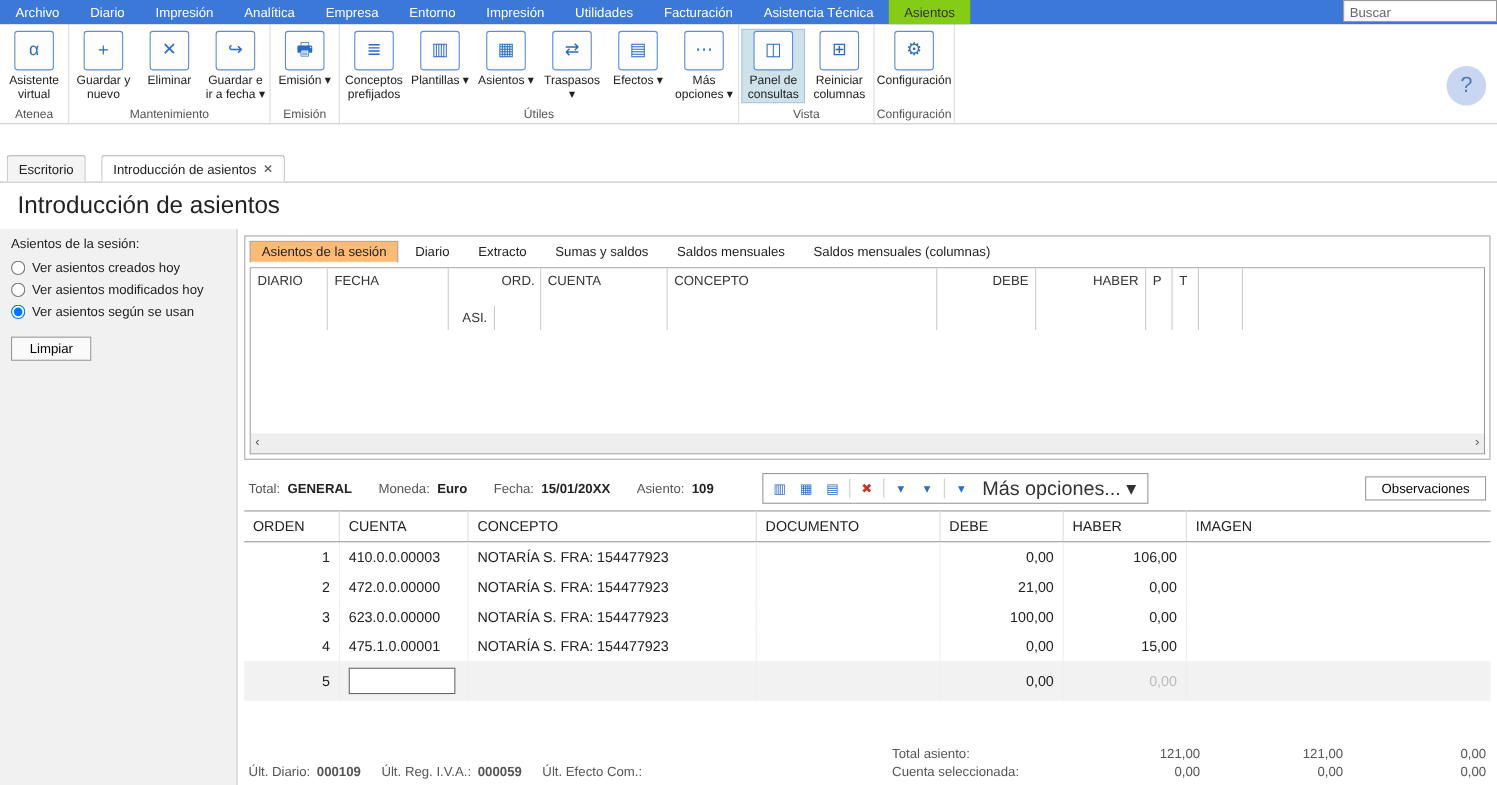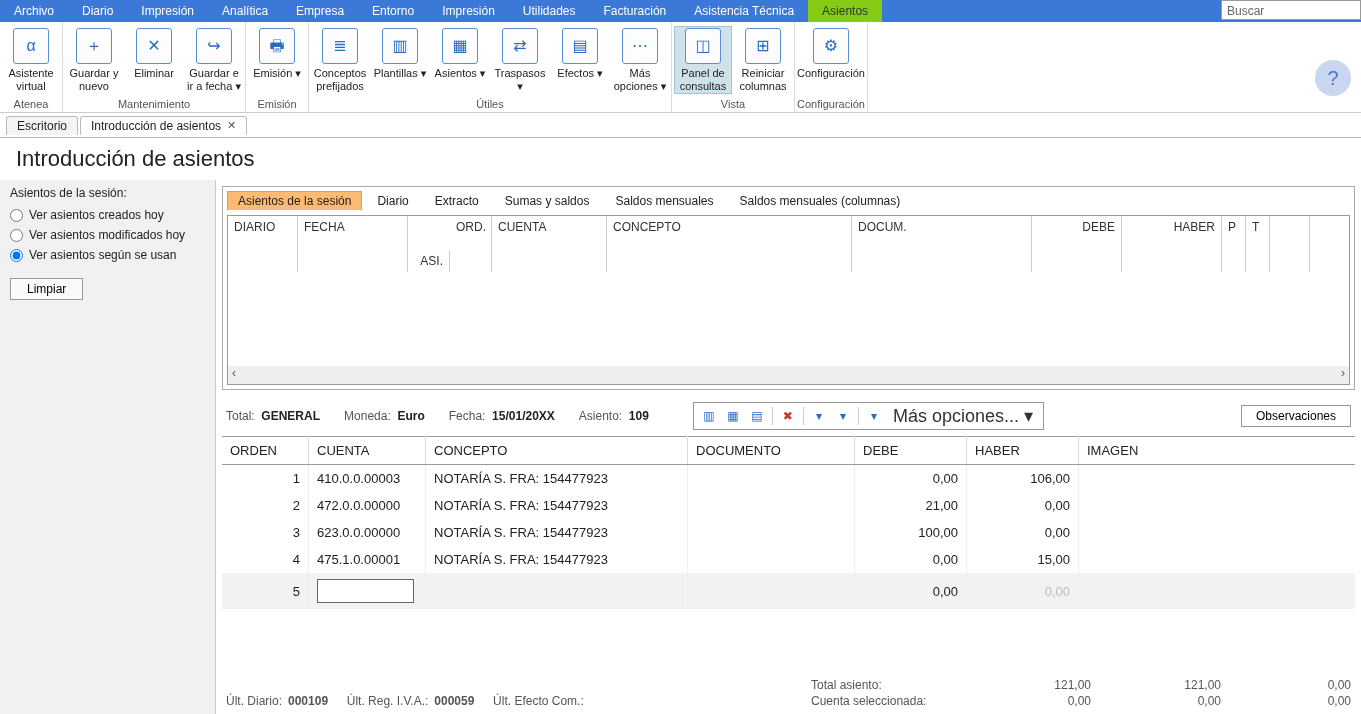--- a/index.html
+++ b/index.html
@@ -7,21 +7,21 @@
 .menubar .mitem{ padding:0 14px; height:22px; line-height:22px; cursor:pointer;}
 .menubar .mitem.active{ background:#84cc16; color:#333;}
 .search-box{ position:absolute; right:0; top:0; width:140px; height:20px; border:1px solid #999; background:#fff; color:#666; padding:0 5px; line-height:20px; box-sizing:border-box;}
 .ribbon{ display:flex; height:90px; border-bottom:1px solid #ccc;}
 .rgroup{ border-right:1px solid #ddd; display:flex; flex-direction:column; align-items:center; justify-content:space-between; padding:4px 2px 2px 2px;}
 .rgroup .items{ display:flex; align-items:flex-start; gap:2px; flex:1;}
 .rbtn{ display:flex; flex-direction:column; align-items:center; width:58px; text-align:center; font-size:11px; line-height:1.15; cursor:pointer; padding:2px 0; position:relative;}
 .rbtn .ic{ width:34px; height:34px; border:1px solid #5a8ed6; border-radius:3px; margin-bottom:3px; display:flex; align-items:center; justify-content:center; background:#fdfdfd; font-size:16px; color:#2a6cc2;}
 .rbtn.selected{ background:#cfe2ea; box-shadow: inset 0 0 0 1px #a3c4d6;}
 .rgroup .label{ font-size:11px; color:#555; padding-top:2px;}
-.tabs{ display:flex; align-items:center; border-bottom:1px solid #bbb; height:24px; padding-left:6px; gap:2px;}
+.tabs{ display:flex; border-bottom:1px solid #bbb; height:24px; padding-left:6px; gap:14px;margin-top:28px;}
 .doc-tab{ border:1px solid #bbb; border-bottom:none; background:#f4f4f4; padding:2px 10px; border-radius:3px 3px 0 0; display:flex; align-items:center; gap:6px; font-size:12px; cursor:pointer;}
 .doc-tab.active{ background:#fff; font-weight:400;}
 .doc-tab .close{ font-size:11px; color:#555; cursor:pointer;}
 h1.page-title{ font-weight:300; font-size:22px; margin:8px 0 8px 16px;}
 .workspace{ display:flex; height:calc(714px - 22px - 90px - 24px - 44px);}
 .leftpanel{ width:216px; background:#f1f1f1; border-right:1px solid #ccc; padding:6px 10px; box-sizing:border-box;}
 .leftpanel .title{ font-size:12px; margin-bottom:8px;}
 .radio-opt{ display:flex; align-items:center; gap:6px; margin:6px 0; font-size:12px;}
 .radio-opt input{margin:0;}
 .leftpanel button{ margin-top:10px; padding:3px 16px; border:1px solid #999; background:#fafafa; cursor:pointer; font-size:12px;}
@@ -211,21 +211,20 @@
           <div class="minitab">Saldos mensuales (columnas)</div>
         </div>
       <div class="grid">
         <div class="grid-header" id="gridhead">
             <div class="gh" style="width: 70px;">DIARIO</div>
             <div class="gh" style="width: 110px;">FECHA</div>
             <div class="gh" style="width: 42px; text-align: right; margin-top: 34px;">ASI.</div>
             <div class="gh" style="width: 42px; text-align: right;">ORD.</div>
             <div class="gh" style="width: 115px;">CUENTA</div>
             <div class="gh" style="width: 245px;">CONCEPTO</div>
-            <div class="gh" style="width: 180px;">DOCUM.</div>
             <div class="gh" style="width: 90px; text-align: right;">DEBE</div>
             <div class="gh" style="width: 100px; text-align: right;">HABER</div>
             <div class="gh" style="width: 24px;">P</div>
             <div class="gh" style="width: 24px;">T</div>
             <div class="gh" style="width: 40px;"></div>
           </div>
         <div class="grid-body"></div>
         <div class="grid-scroll"></div>
       </div>
     </div>

